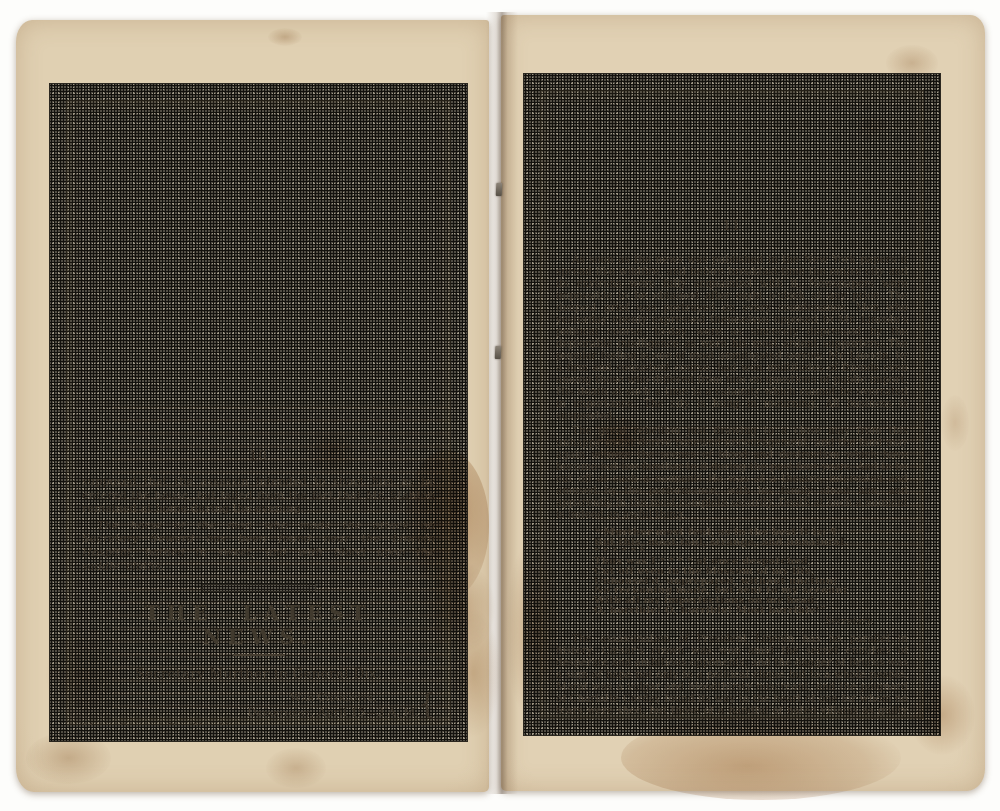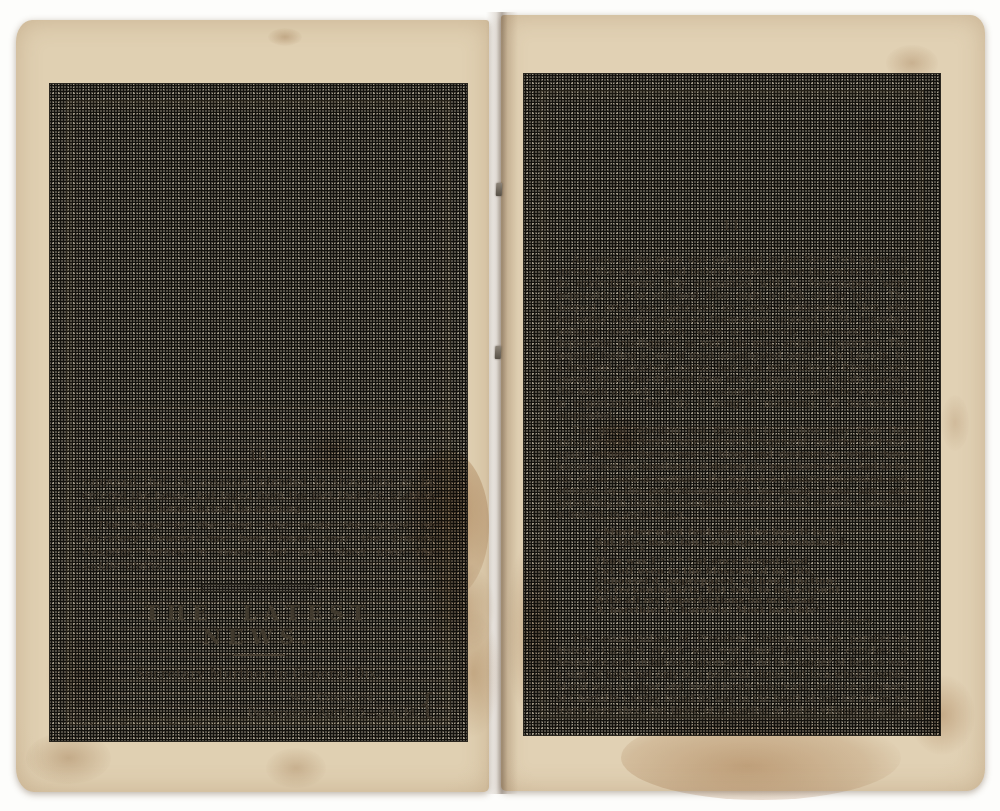--- a/index.html
+++ b/index.html
@@ -140,21 +140,21 @@
             <p class="body-text">As soon as the news was published in the New York papers it spread like wildfire, and before breakfast-time the entire city and its environs were fully acquainted with it.  Newspapers were impossible to be obtained after eight o'clock at any price.  The deepest grief was portrayed on every countenance.  Men who yesterday openly expressed themselves opposed to Mr. Lincoln's political course, to-day were as sincerely depressed by the deplorable intelligence as were his most ardent supporters.  The popular feeling is one of most unmitigated sorrow.  Mr. Lincoln, by a firm and consistent course, had won multitudes of friends even among those who differed from him on questions of public import.  His death at such a time is a calamity which cannot be overrated in importance.  The city is hung in mourning.  All business is suspended.</p>
             <p class="body-text">The great rebellion just drawing to a close may from this unhappy event derive renewed encouragement, and the land may again witness the scenes of blood and destruction which have become but too familiar to it during the past four years.  And to be cut off at such a moment!  He was at a theatre, interested and amused by the performance, with his family about him, and apparently in the most complete security.  Death at such a moment is indeed an awful thing.</p>
           </div>
         <div class="poem">
             <p>“ Murther most foul, as in the best it is; ¶</p>
             <p>But this, most foul, strange, and unnatural.</p>
             <p>*   *   *   *   *   *</p>
             <p>Thus was I  *  *  *  *  at once despatched,</p>
             <p>Cut off even in the blossom of my life,</p>
             <p>Unhousel'd, unprepared, without unction;</p>
-            <p>No reckoning acts, but sent to my account</p>
+            <p>No reckoning made, but sent to my account</p>
             <p>With all my imperfections on my head:</p>
             <p>O, horrible!  O, horrible!  Most horrible!”</p>
           </div>
         <p class="attrib">Secretary.</p>
         <p class="body-text closing">The assassination of President Lincoln has no parallel in history.  Cæsar's crown was won amid the secret enmities of desperate and ambitious opponents; and the dagger of Brutus was a sign of hope not only to a political clique but to a whole people.  Marat was a vulgar and bloodthirsty miscreant, and the poignard of Charlotte Corday found its way to the heart of one for whom no tears were shed, but those of a handful of hated villains as guilty as Marat was himself.  But Mr. Lincoln was neither a tyrant nor a Red Republican.  His public acts were all strongly in consonance with the wishes of a large majority of the entire people.  He himself proclaimed, while a Member of Congress, in 1847, the most complete justification of popular revolution which has ever emanated from any public man.  It accords with the theory of the rights of the majority, and it accords with the theory of the rights of the minority.  It teaches us the great lesson that redress for popular wrongs, either real or fancied, must be sought not by the sword, for “he who takes up the sword shall fall by the sword,” but by peaceful measures, by argument, by converting public opinion, if it can be converted, by persuasion, and by reason.  Said Mr. Lincoln :</p>
       </div>
     </div>
 
     <div class="stain" style="left:385px;top:30px;width:52px;height:36px;background:radial-gradient(ellipse, rgba(150,105,60,.26) 0%, transparent 75%);"></div>
     <div class="stain" style="left:352px;top:98px;width:36px;height:26px;background:radial-gradient(ellipse, rgba(150,105,60,.20) 0%, transparent 75%);"></div>

